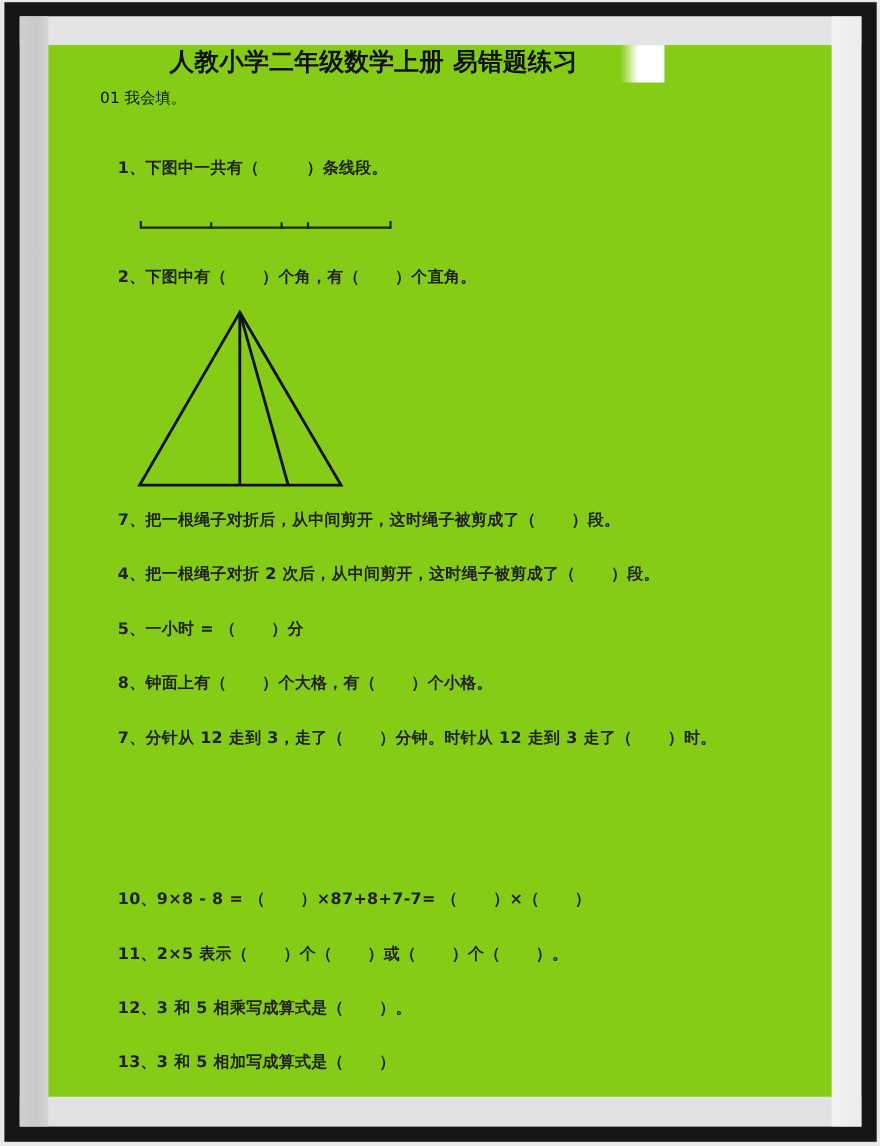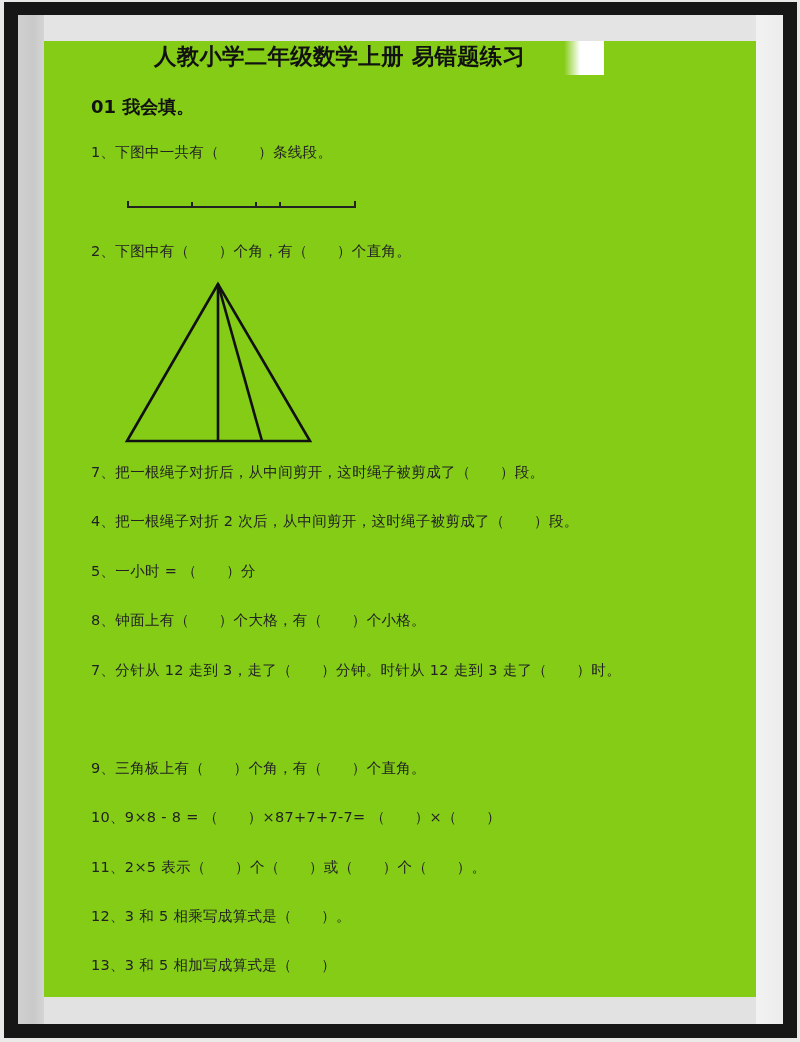--- a/index.html
+++ b/index.html
@@ -43,27 +43,28 @@
       font-family: "DejaVu Sans", sans-serif;
       font-weight: bold; font-size: 22.5px; letter-spacing: 0.2px;
       color: #111;
       white-space: nowrap;
     }
     .title-fade {
       position: absolute; left: 520px; top: 0px; width: 40px; height: 34px;
       background: linear-gradient(to right, rgba(255,255,255,0.0), #fff 40%);
     }
     .section {
-      position: absolute; left: 47px; top: 54px;
-      font-weight: bold; font-size: 18px; color: #111;
+      position: absolute; left: 47px; top: 40px;
+      font-weight: normal; font-size: 14px; color: #111;
     }
     .q {
-      position: absolute; left: 47px;
+      position: absolute; left: 63px;
       font-size: 14.5px; color: #222; white-space: pre;
       letter-spacing: 0.3px;
+      font-weight: bold;
     }
     svg { position: absolute; overflow: visible; }
   </style>
 </head>
 <body>
 
 <div class="frame-black"></div>
 <div class="mat"></div>
 <div class="mat-top"></div>
 <div class="mat-bottom"></div>
@@ -97,18 +98,17 @@
       <line x1="174" y1="243" x2="174" y2="400"></line>
       <line x1="174" y1="243" x2="218" y2="400"></line>
     </g>
   </svg>
 
   <div class="q" style="top:422px">7、把一根绳子对折后，从中间剪开，这时绳子被剪成了（      ）段。</div>
   <div class="q" style="top:471px">4、把一根绳子对折 2 次后，从中间剪开，这时绳子被剪成了（      ）段。</div>
   <div class="q" style="top:521px">5、一小时 = （      ）分</div>
   <div class="q" style="top:570px">8、钟面上有（      ）个大格，有（      ）个小格。</div>
   <div class="q" style="top:620px">7、分针从 12 走到 3，走了（      ）分钟。时针从 12 走到 3 走了（      ）时。</div>
-  <div class="q" style="top:718px">9、三角板上有（      ）个角，有（      ）个直角。</div>
-  <div class="q" style="top:767px">10、9×8 - 8 = （      ）×87+7+7-7= （      ）×（      ）</div>
+  <div class="q" style="top:767px">10、9×8 - 8 = （      ）×87+8+7-7= （      ）×（      ）</div>
   <div class="q" style="top:817px">11、2×5 表示（      ）个（      ）或（      ）个（      ）。</div>
   <div class="q" style="top:866px">12、3 和 5 相乘写成算式是（      ）。</div>
   <div class="q" style="top:915px">13、3 和 5 相加写成算式是（      ）</div>
 </div>
 
 </body></html>

